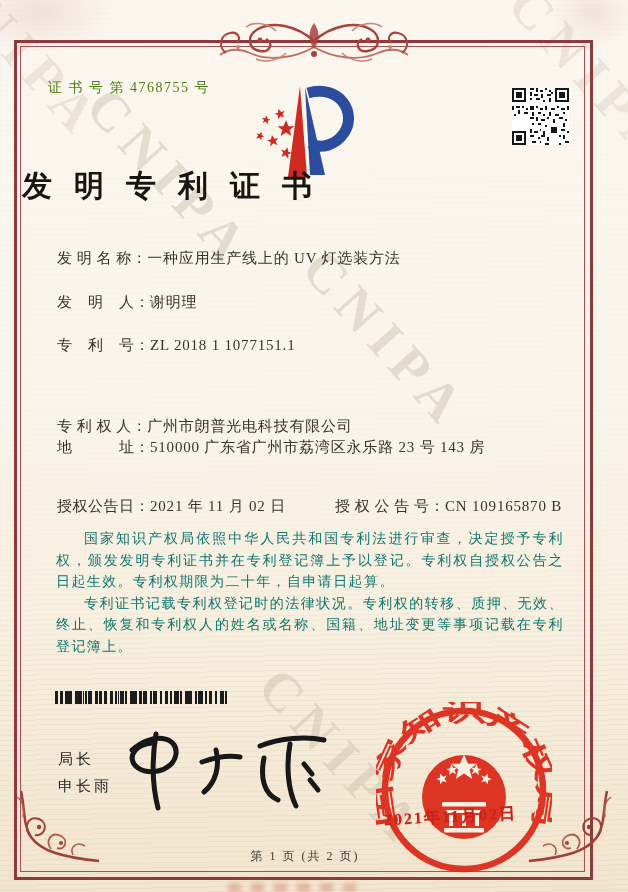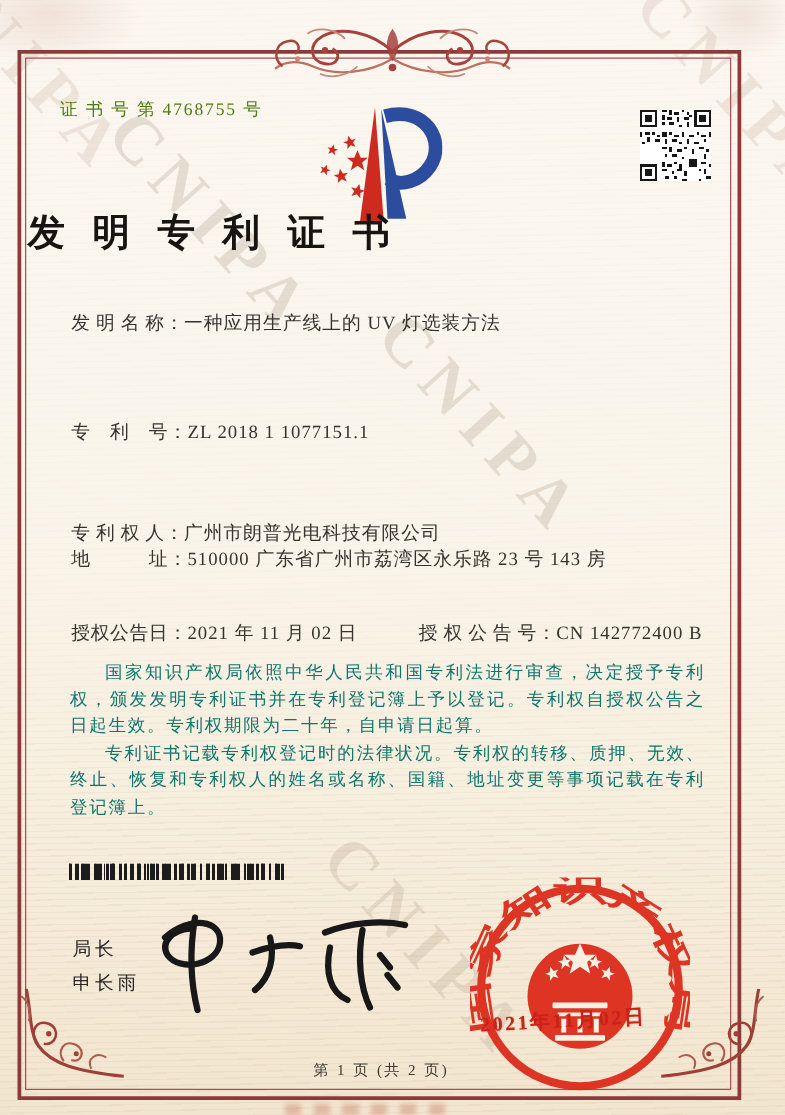--- a/index.html
+++ b/index.html
@@ -185,33 +185,36 @@
       <rect x="20" y="20" width="3" height="3"></rect>
       <path d="M9 0h2v1H9zM12 0h1v2h-1zM14 1h2v1h-2zM17 0h1v1h-1zM19 1h1v1h-1zM9 2h1v2H9zM11 3h2v1h-2zM15 3h1v2h-1zM18 3h2v1h-2zM20 2h1v1h-1zM9 5h1v1H9zM12 5h2v1h-2zM16 6h1v1h-1zM19 5h1v2h-1zM0 9h1v2H0zM2 9h2v1H2zM5 9h1v1H5zM7 10h1v1H7zM3 11h1v2H3zM6 12h2v1H6zM1 13h1v1H1zM9 9h2v2H9zM12 9h1v1h-1zM14 10h2v1h-2zM17 9h1v2h-1zM20 10h2v1h-2zM23 9h1v1h-1zM25 10h2v1h-2zM28 9h1v2h-1zM10 12h1v2h-1zM13 12h2v1h-2zM16 13h1v1h-1zM19 12h1v2h-1zM22 13h2v1h-2zM26 12h1v1h-1zM9 15h2v1H9zM12 15h1v2h-1zM15 16h2v1h-2zM18 15h1v1h-1zM21 16h1v2h-1zM24 15h2v1h-2zM27 16h1v1h-1zM10 18h1v1h-1zM13 18h2v1h-2zM17 19h1v1h-1zM26 18h1v2h-1zM9 21h1v2H9zM11 22h2v1h-2zM14 21h1v1h-1zM16 22h1v2h-1zM25 21h2v1h-2zM28 22h1v1h-1zM9 24h2v1H9zM13 25h1v1h-1zM15 24h2v1h-2zM18 25h1v2h-1zM24 24h1v1h-1zM26 24h1v2h-1zM10 27h2v1h-2zM14 27h1v1h-1zM17 28h2v1h-2zM24 28h1v1h-1zM27 27h2v1h-2z"></path>
     </g>
   </svg>
 
   <div class="title">发明专利证书</div>
 
   <div class="row r1">
     <span class="lbl">发 明 名 称：</span><span class="val">一种应用生产线上的 UV 灯选装方法</span>
   </div>
+  <div class="row r2">
+    <span class="lbl">发　明　人：</span><span class="val">谢明理</span>
+  </div>
   <div class="row r3">
     <span class="lbl">专　利　号：</span><span class="val">ZL 2018 1 1077151.1</span>
   </div>
   <div class="row r5">
     <span class="lbl">专 利 权 人：</span><span class="val">广州市朗普光电科技有限公司</span>
   </div>
   <div class="row r6">
     <span class="lbl">地　　　址：</span><span class="val">510000 广东省广州市荔湾区永乐路 23 号 143 房</span>
   </div>
   <div class="row r7">
     <span class="lbl">授权公告日：</span><span class="val">2021 年 11 月 02 日</span>
     <span class="group2">
-      <span class="lbl">授 权 公 告 号：</span><span class="val">CN 142772400 B</span>
+      <span class="lbl">授 权 公 告 号：</span><span class="val">CN 109165870 B</span>
     </span>
   </div>
 
   <div class="paras">
     <p>国家知识产权局依照中华人民共和国专利法进行审查，决定授予专利权，颁发发明专利证书并在专利登记簿上予以登记。专利权自授权公告之日起生效。专利权期限为二十年，自申请日起算。</p>
     <p>专利证书记载专利权登记时的法律状况。专利权的转移、质押、无效、终止、恢复和专利权人的姓名或名称、国籍、地址变更等事项记载在专利登记簿上。</p>
   </div>
 
   <div class="barcode"></div>
 

